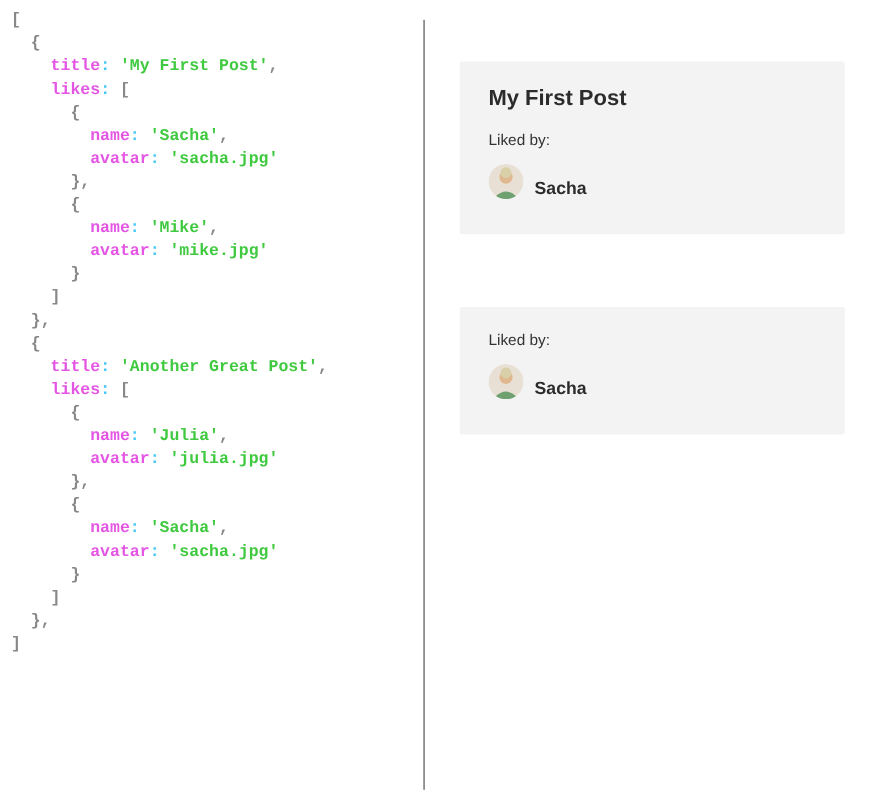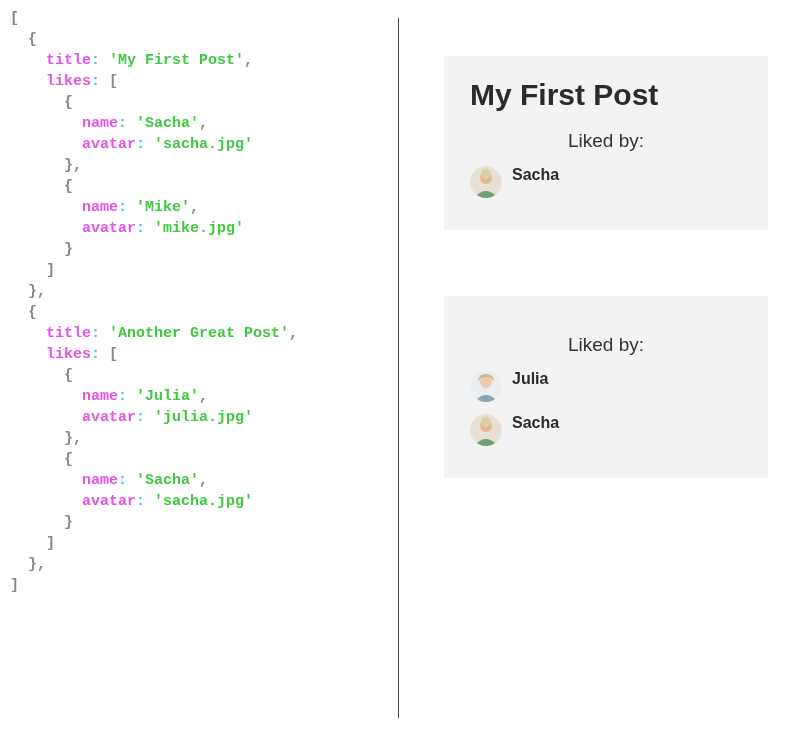--- a/index.html
+++ b/index.html
@@ -8,21 +8,20 @@
     padding: 0;
     width: 800px;
     height: 736px;
     background: #ffffff;
     font-family: -apple-system, BlinkMacSystemFont, "Segoe UI", Arial, sans-serif;
   }
   .wrap {
     display: flex;
     width: 800px;
     height: 736px;
-    gap: 13px;
   }
   .left {
     width: 385px;
     padding: 8px 4px 8px 10px;
   }
   .divider {
     width: 1px;
     background: #444;
     margin: 18px 0;
   }
@@ -47,34 +46,33 @@
   .s  { color: #3fc93f; }        
   .cm { color: #888888; }        
   
   .card {
     background: #f3f3f3;
     border-radius: 2px;
     padding: 22px 26px 20px 26px;
     margin-bottom: 66px;
   }
   .card-title {
-    font-size: 30px;
+    font-size: 20px;
     font-weight: 700;
     color: #2b2b2b;
     margin: 0 0 18px 0;
   }
   .liked-label {
-    font-size: 19px;
+    font-size: 14px;
     color: #333;
-    margin: 16px 0 14px 0;
-    text-align: center;
+    margin: 0 0 14px 0;
   }
   .liker {
     display: flex;
-    align-items: flex-start;
+    align-items: flex-end;
     margin-bottom: 12px;
   }
   .avatar {
     width: 32px;
     height: 32px;
     border-radius: 50%;
     margin-right: 10px;
     flex-shrink: 0;
     overflow: hidden;
   }
@@ -139,31 +137,20 @@
         </span>
         <span class="liker-name">Sacha</span>
       </div>
     </div>
 
     <div class="card">
       <div class="liked-label">Liked by:</div>
       <div class="liker">
         <span class="avatar">
           <svg width="32" height="32" viewBox="0 0 32 32">
-            <circle cx="16" cy="16" r="16" fill="#eaeef0"></circle>
-            <circle cx="16" cy="12" r="6" fill="#eec9b0"></circle>
-            <path d="M6 30 Q16 20 26 30 L26 32 L6 32 Z" fill="#8aa4b0"></path>
-            <path d="M8 12 Q8 4 16 4 Q24 4 24 12 Q22 7 16 7 Q10 7 8 12 Z" fill="#c9b98a"></path>
-          </svg>
-        </span>
-        <span class="liker-name">Julia</span>
-      </div>
-      <div class="liker">
-        <span class="avatar">
-          <svg width="32" height="32" viewBox="0 0 32 32">
             <circle cx="16" cy="16" r="16" fill="#e8e0d4"></circle>
             <circle cx="16" cy="12" r="6" fill="#e0b890"></circle>
             <path d="M6 30 Q16 20 26 30 L26 32 L6 32 Z" fill="#6fa06f"></path>
             <circle cx="16" cy="8" r="5" fill="#d9cfa8"></circle>
           </svg>
         </span>
         <span class="liker-name">Sacha</span>
       </div>
     </div>
 

